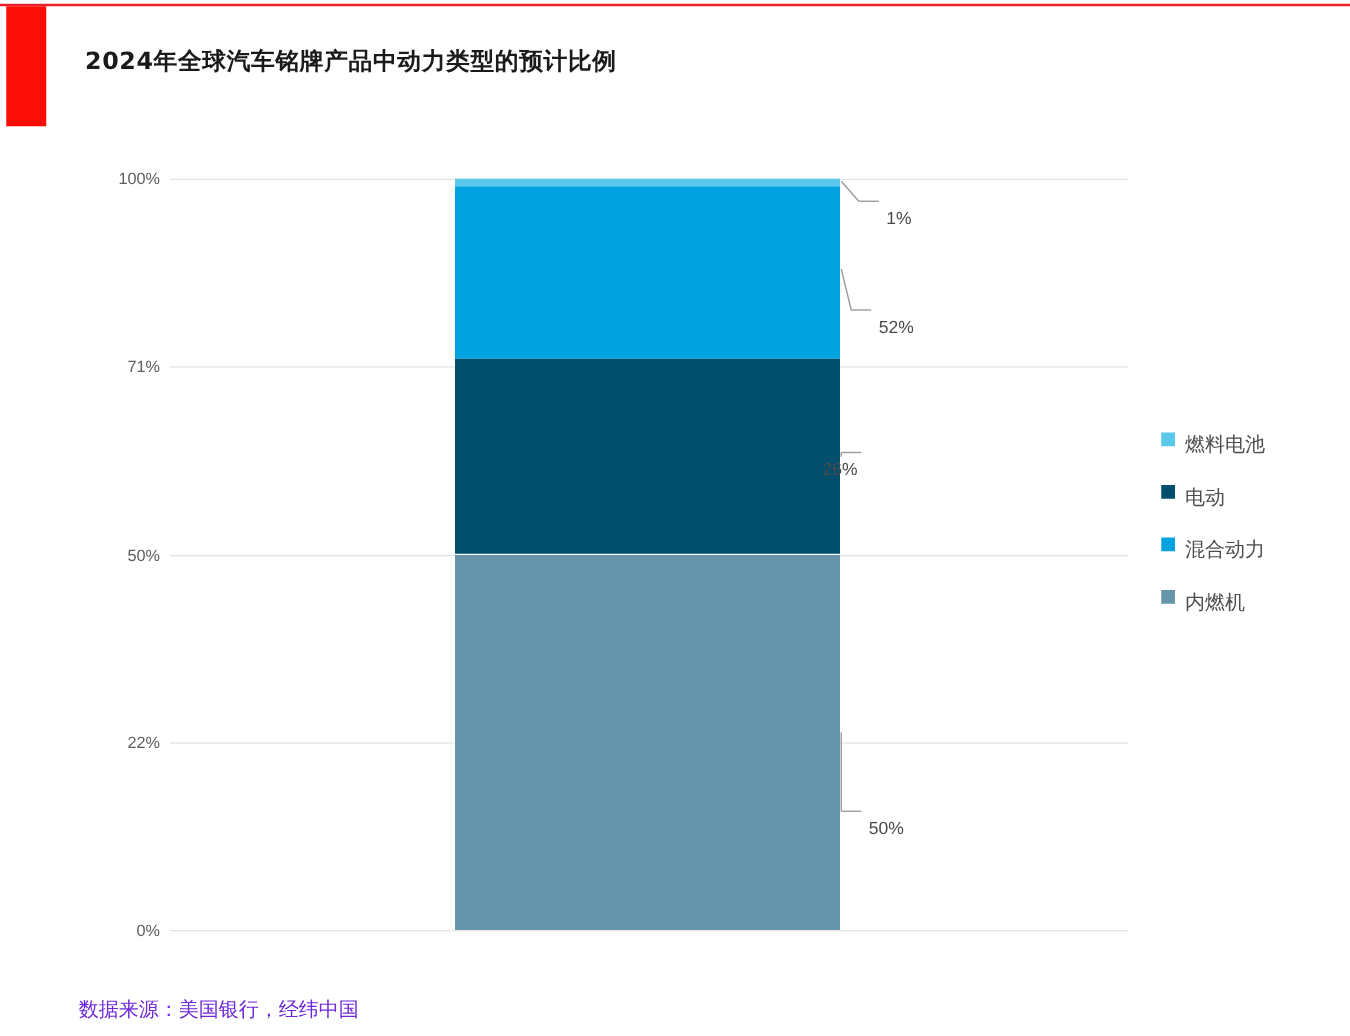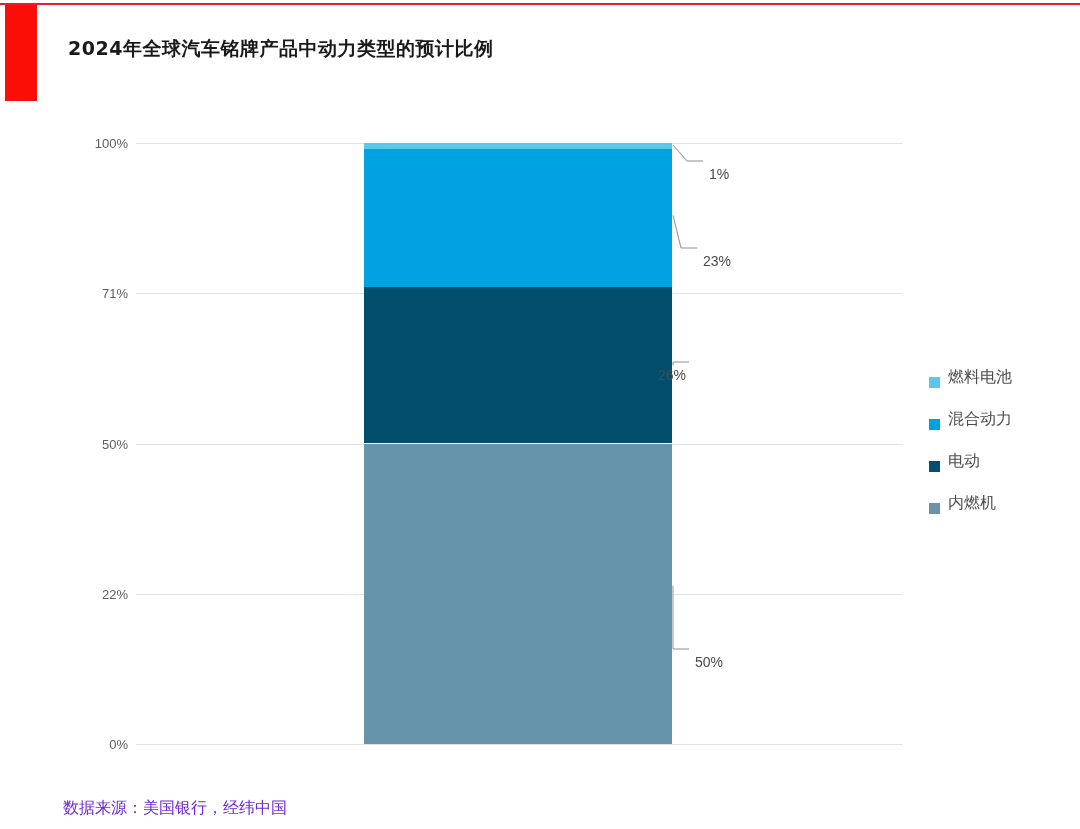--- a/index.html
+++ b/index.html
@@ -99,21 +99,21 @@
 
   
   #legend {
     position: absolute;
     left: 929px;
     top: 346px;
     width: 150px;
   }
   .legend-item {
     display: flex;
-    align-items: flex-end;
+    align-items: flex-start;
     height: 42px;
   }
   .legend-swatch {
     width: 11px; height: 11px;
     flex: 0 0 11px;
     margin-right: 8px;
   }
   .legend-label {
     font-size: 16px;
     color: #4d4d4d;
@@ -177,46 +177,46 @@
   <div id="labels">
       <svg class="leader" width="1080" height="829" style="left: 0px; top: 0px;">
         <line x1="673" y1="145" x2="687" y2="161"></line>
         <line x1="687" y1="161" x2="703" y2="161"></line>
       </svg>
       <div class="value-label" style="left: 709px; top: 166px;">1%</div>
       <svg class="leader" width="1080" height="829" style="left: 0px; top: 0px;">
         <line x1="673" y1="215.12" x2="681" y2="248"></line>
         <line x1="681" y1="248" x2="697" y2="248"></line>
       </svg>
-      <div class="value-label" style="left: 703px; top: 253px;">23%</div>
+      <div class="value-label" style="left: 703px; top: 253px;">52%</div>
       <svg class="leader" width="1080" height="829" style="left: 0px; top: 0px;">
         <line x1="673" y1="365.37" x2="673" y2="362"></line>
         <line x1="673" y1="362" x2="689" y2="362"></line>
       </svg>
       <div class="value-label" style="left: 658px; top: 367px;">26%</div>
       <svg class="leader" width="1080" height="829" style="left: 0px; top: 0px;">
         <line x1="673" y1="585.75" x2="673" y2="649"></line>
         <line x1="673" y1="649" x2="689" y2="649"></line>
       </svg>
       <div class="value-label" style="left: 695px; top: 654px;">50%</div>
     </div>
 </div>
 
 <div id="legend">
     <div class="legend-item">
       <span class="legend-swatch" style="background: rgb(90, 200, 234);"></span>
       <span class="legend-label">燃料电池</span>
     </div>
     <div class="legend-item">
+      <span class="legend-swatch" style="background: rgb(1, 79, 109);"></span>
+      <span class="legend-label">电动</span>
+    </div>
+    <div class="legend-item">
       <span class="legend-swatch" style="background: rgb(0, 163, 223);"></span>
       <span class="legend-label">混合动力</span>
     </div>
     <div class="legend-item">
-      <span class="legend-swatch" style="background: rgb(1, 79, 109);"></span>
-      <span class="legend-label">电动</span>
-    </div>
-    <div class="legend-item">
       <span class="legend-swatch" style="background: rgb(102, 149, 171);"></span>
       <span class="legend-label">内燃机</span>
     </div>
   </div>
 
 <div id="source-note">数据来源：美国银行，经纬中国</div>
 
 </body></html>

